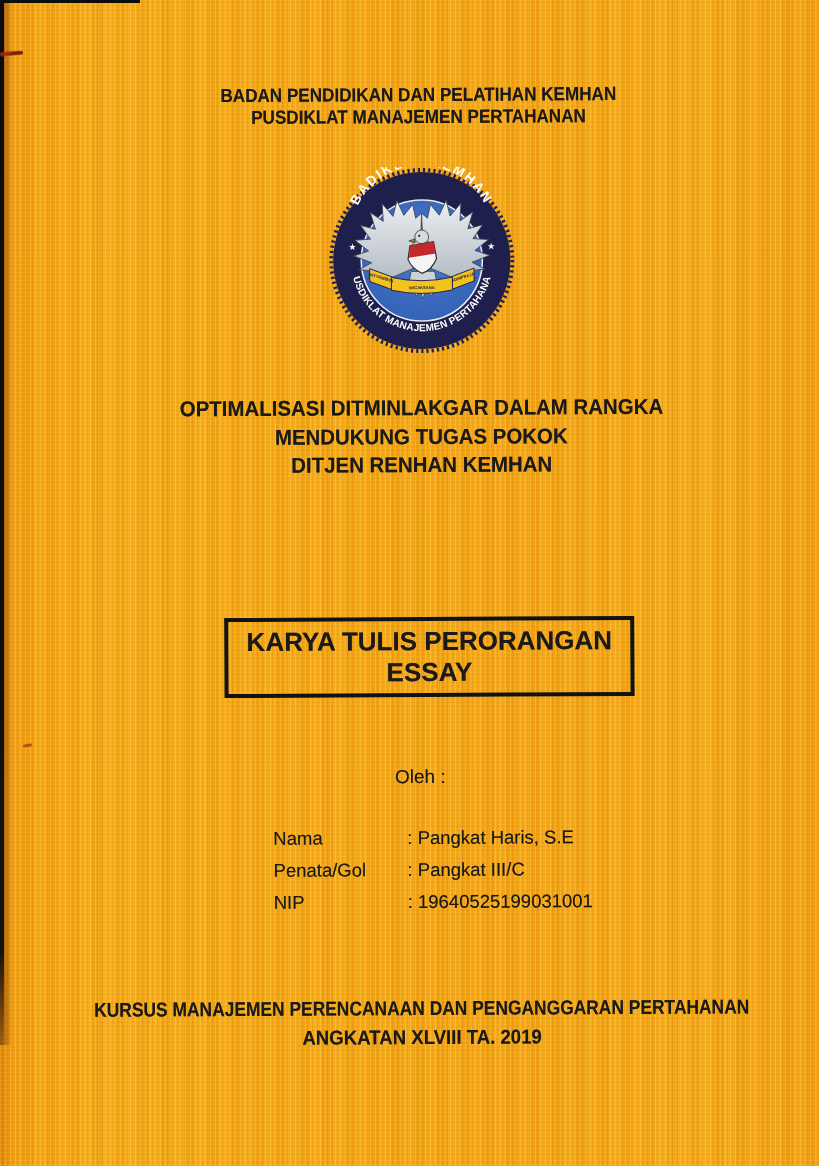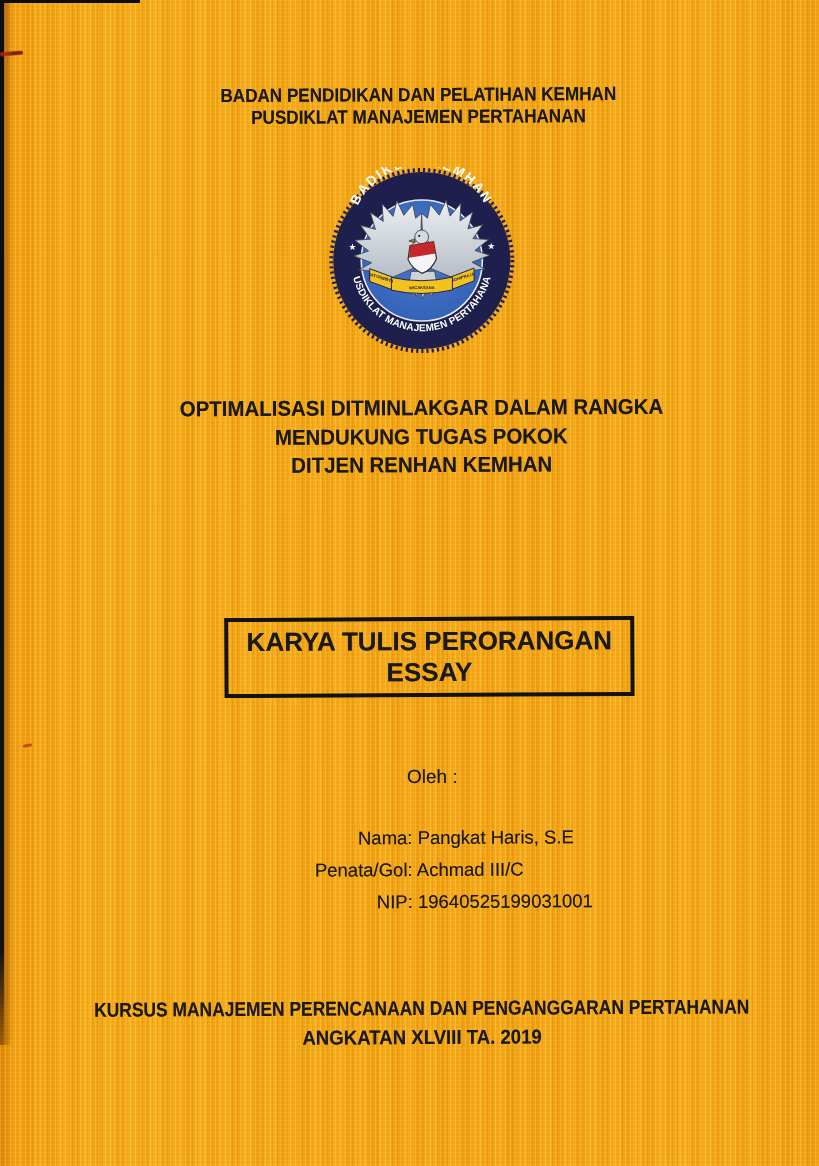--- a/index.html
+++ b/index.html
@@ -44,24 +44,24 @@
 
   .title{position:absolute;left:0;top:394px;width:819px;text-align:center;
     font-weight:bold;font-size:21.5px;line-height:28.5px;white-space:nowrap;}
   .title div{transform:translateX(13px);}
   .title .cond{display:inline-block;transform:scaleX(.95);transform-origin:center;}
 
   .titlebox{position:absolute;left:224px;top:617px;width:402px;height:67px;
     border:4px solid #121212;text-align:center;font-weight:bold;font-size:26px;line-height:31px;
     padding-top:5px;white-space:nowrap;}
 
-  .oleh{position:absolute;left:406px;top:766px;font-size:19px;}
+  .oleh{position:absolute;left:394px;top:766px;font-size:19px;}
 
   .author{position:absolute;left:272px;top:822px;font-size:18.5px;line-height:32px;}
-  .author .lbl{display:inline-block;width:134px;text-align:right;}
+  .author .lbl{display:inline-block;width:134px;}
 
   .footer{position:absolute;left:0;top:994px;width:819px;text-align:center;
     font-weight:bold;font-size:20px;line-height:29px;white-space:nowrap;}
   .footer .l1{display:inline-block;transform:scaleX(.87);transform-origin:center;}
   .footer .l2{display:inline-block;transform:scaleX(.93);transform-origin:center;}
   .footer div{transform:translateX(10px);}
 
   .arc-top{fill:#fff;font-weight:bold;font-size:13.5px;letter-spacing:2px;}
   .arc-bot{fill:#fff;font-weight:bold;font-size:10.2px;letter-spacing:.2px;}
   .banner-word{fill:#1e1e4a;font-weight:bold;font-size:4.2px;}
@@ -147,21 +147,21 @@
       <div>ESSAY</div>
     </div>
 
     <div class="oleh soft">Oleh :</div>
 
     <div class="author soft">
       <div>
         <span class="lbl">Nama</span><span>: Pangkat Haris, S.E</span>
       </div>
       <div>
-        <span class="lbl">Penata/Gol</span><span>: Achmad III/C</span>
+        <span class="lbl">Penata/Gol</span><span>: Pangkat III/C</span>
       </div>
       <div>
         <span class="lbl">NIP</span><span>: 19640525199031001</span>
       </div>
     </div>
 
     <div class="footer soft">
       <div><span class="l1">KURSUS MANAJEMEN PERENCANAAN DAN PENGANGGARAN PERTAHANAN</span></div>
       <div><span class="l2">ANGKATAN XLVIII TA. 2019</span></div>
     </div>

